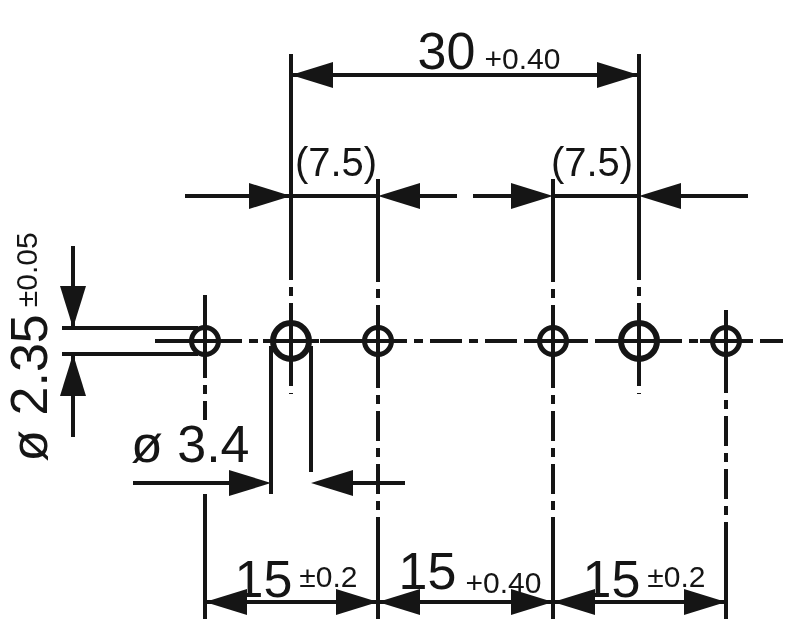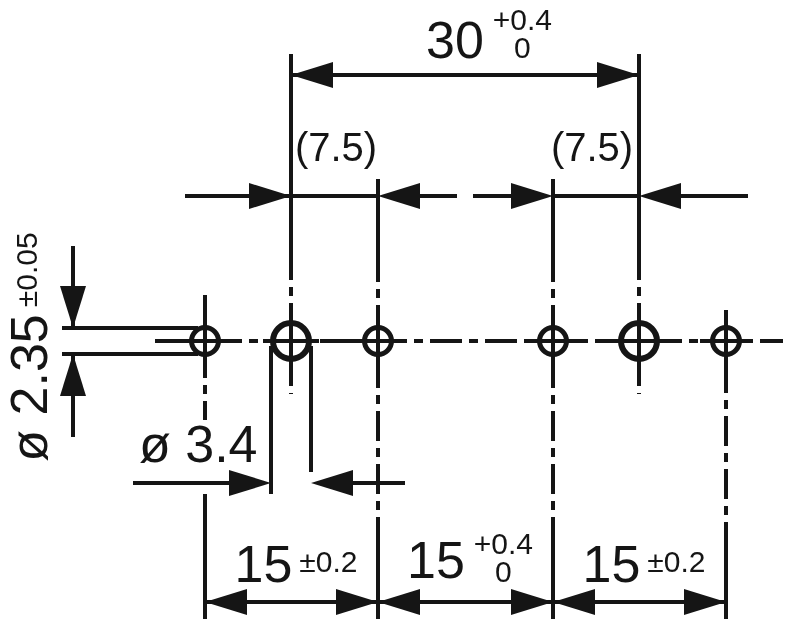--- a/index.html
+++ b/index.html
@@ -3,22 +3,22 @@
 <meta charset="utf-8">
 <style>
   html,body{margin:0;padding:0;background:#ffffff;}
   #stage{position:relative;width:790px;height:624px;background:#ffffff;overflow:hidden;
          font-family:"Liberation Sans",sans-serif;color:#151515;}
   #geom{position:absolute;left:0;top:0;}
   .lbl{position:absolute;display:flex;align-items:flex-end;white-space:nowrap;color:#151515;}
   .val{font-size:52px;line-height:1;}
   .paren{font-size:40px;line-height:1.05;}
   .sup{font-size:30px;line-height:1;align-self:flex-start;margin-top:9px;margin-left:7px;}
-  .tolstack{display:flex;flex-direction:column;align-items:center;font-size:30px;line-height:0.93;margin-left:9px;}
-  .center{transform:translateX(-50%);}
+  .tolstack{display:flex;flex-direction:row;align-items:center;font-size:30px;line-height:0.93;margin-left:9px;}
+  .center{transform:translateX(-50%);margin-top:15px;}
   .rot{transform:rotate(-90deg);}
 </style>
 </head>
 <body>
 
 <div id="stage">
 
   <svg id="geom" width="790" height="624" viewBox="0 0 790 624">
     <g stroke="#151515" stroke-width="4" fill="none">
 
@@ -123,21 +123,21 @@
 
   <div class="lbl center" style="left:592px;top:126px;">
     <span class="paren">(7.5)</span>
   </div>
 
   <div class="lbl rot" style="left:-86px;top:321px;">
     <span class="val">ø 2.35</span>
     <span class="sup">±0.05</span>
   </div>
 
-  <div class="lbl" style="left:131px;top:418px;margin-left:8px;">
+  <div class="lbl" style="left:131px;top:418px;">
     <span class="val">ø 3.4</span>
   </div>
 
   <div class="lbl center" style="left:296px;top:538px;">
     <span class="val">15</span>
     <span class="sup">±0.2</span>
   </div>
 
   <div class="lbl center" style="left:470px;top:530px;">
     <span class="val">15</span>

